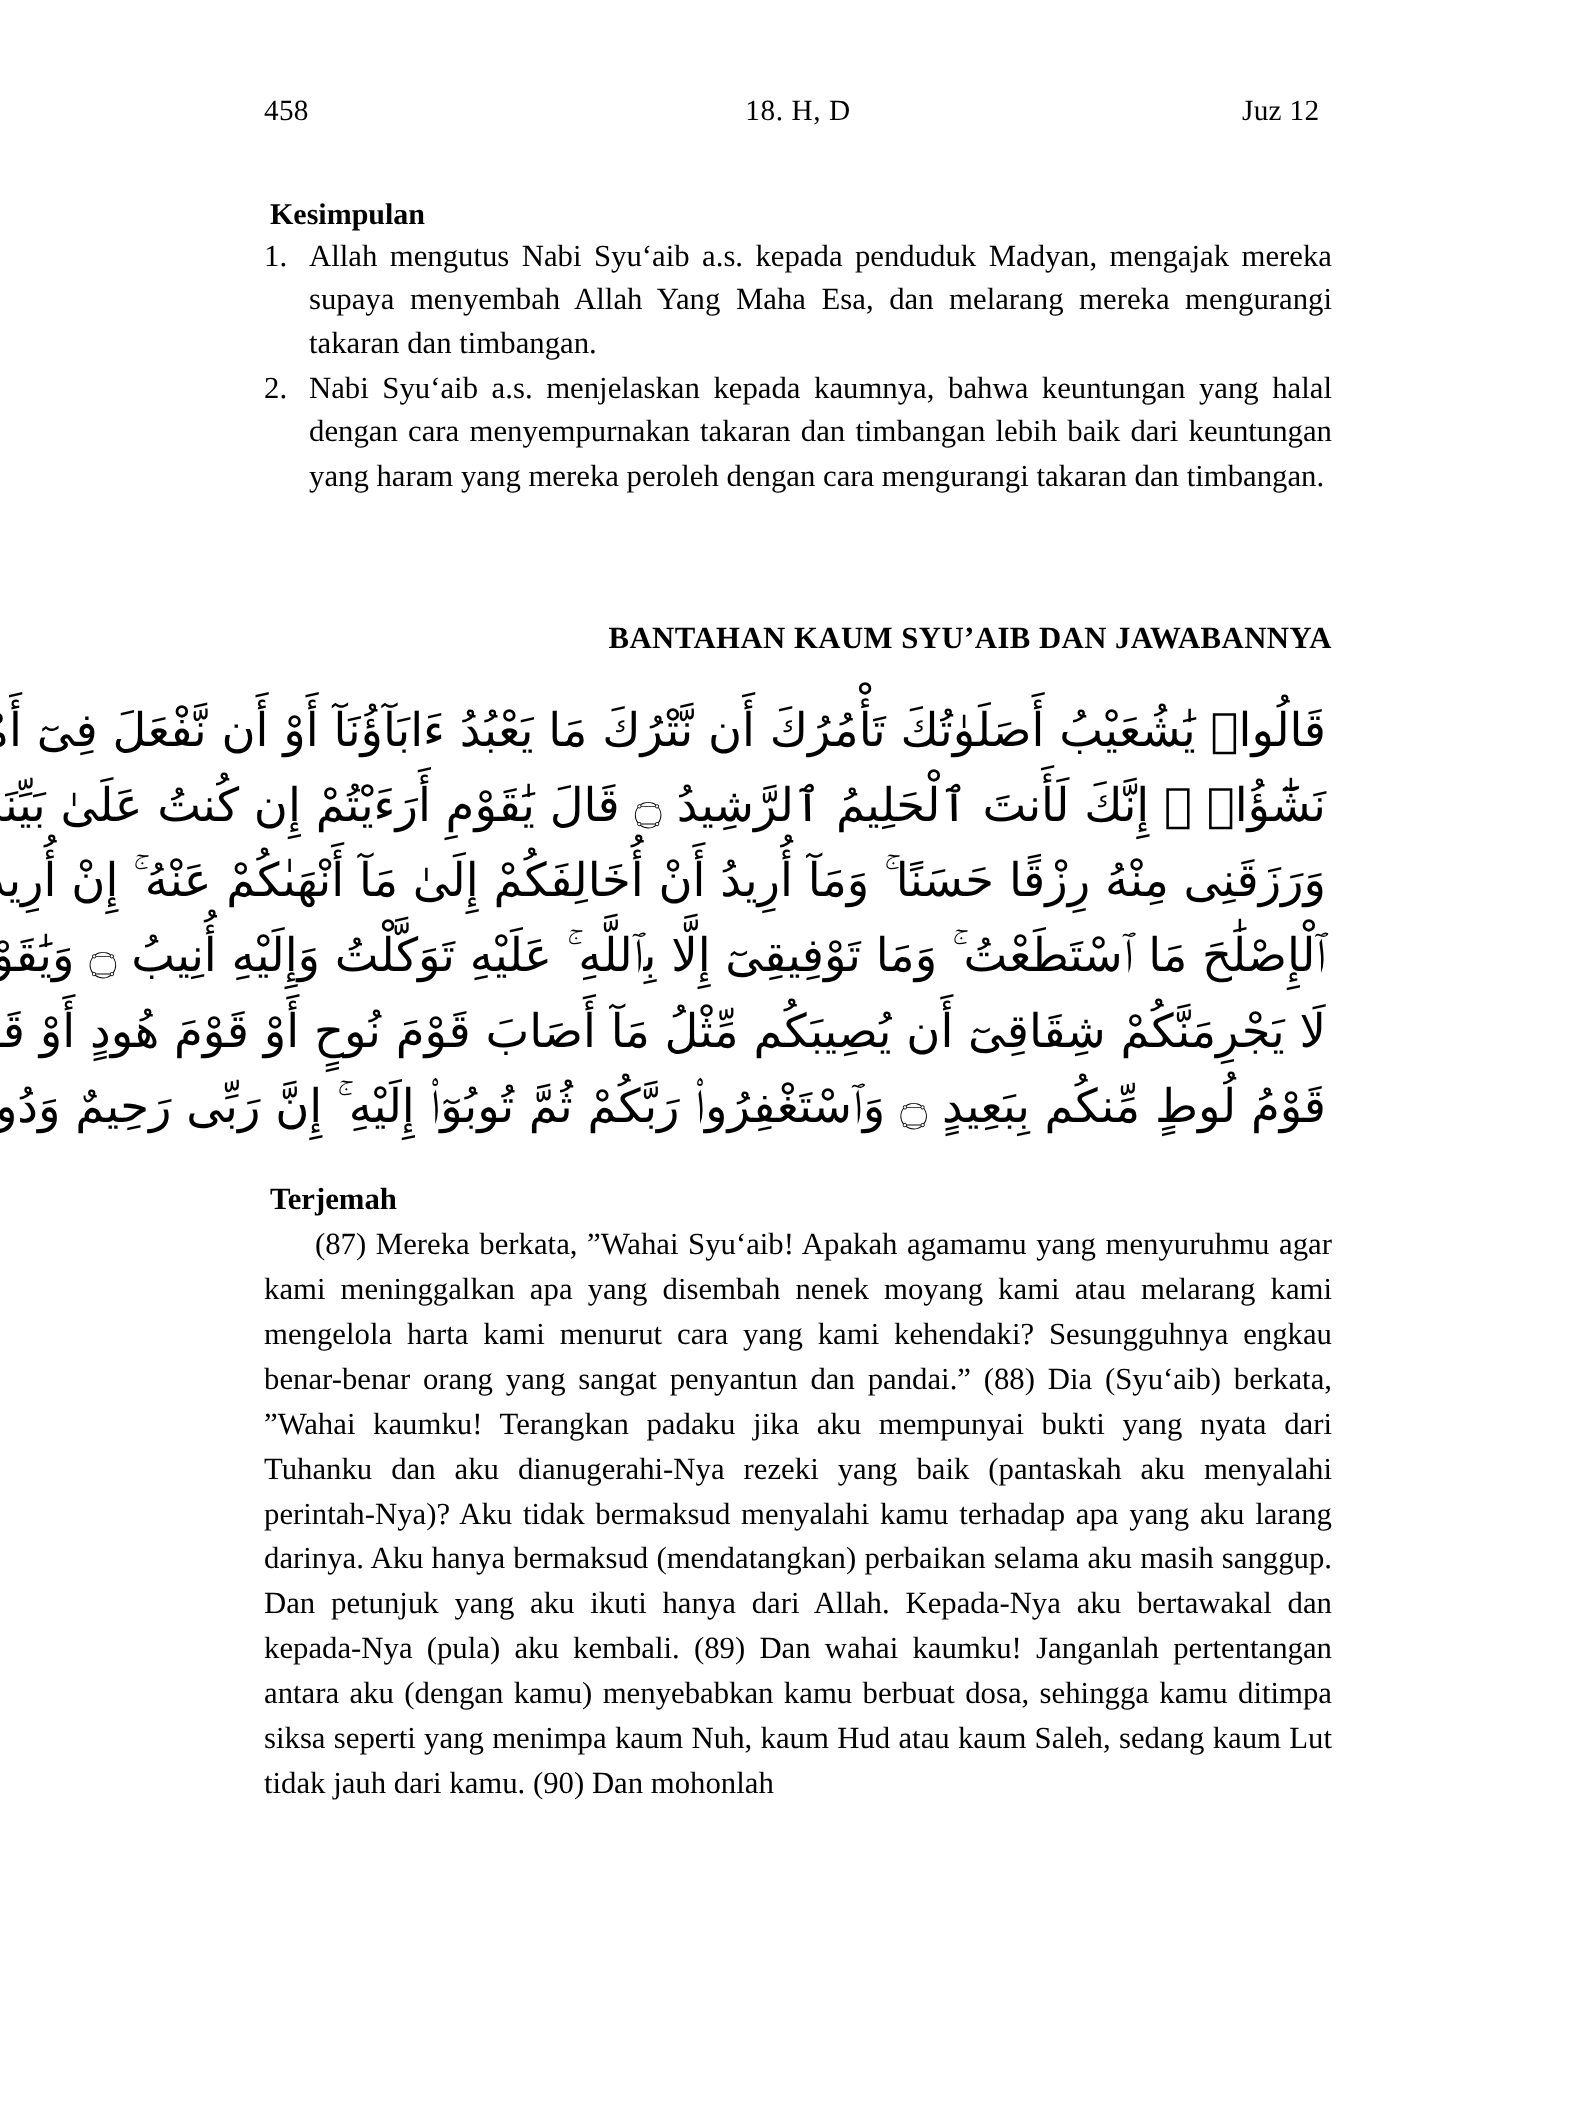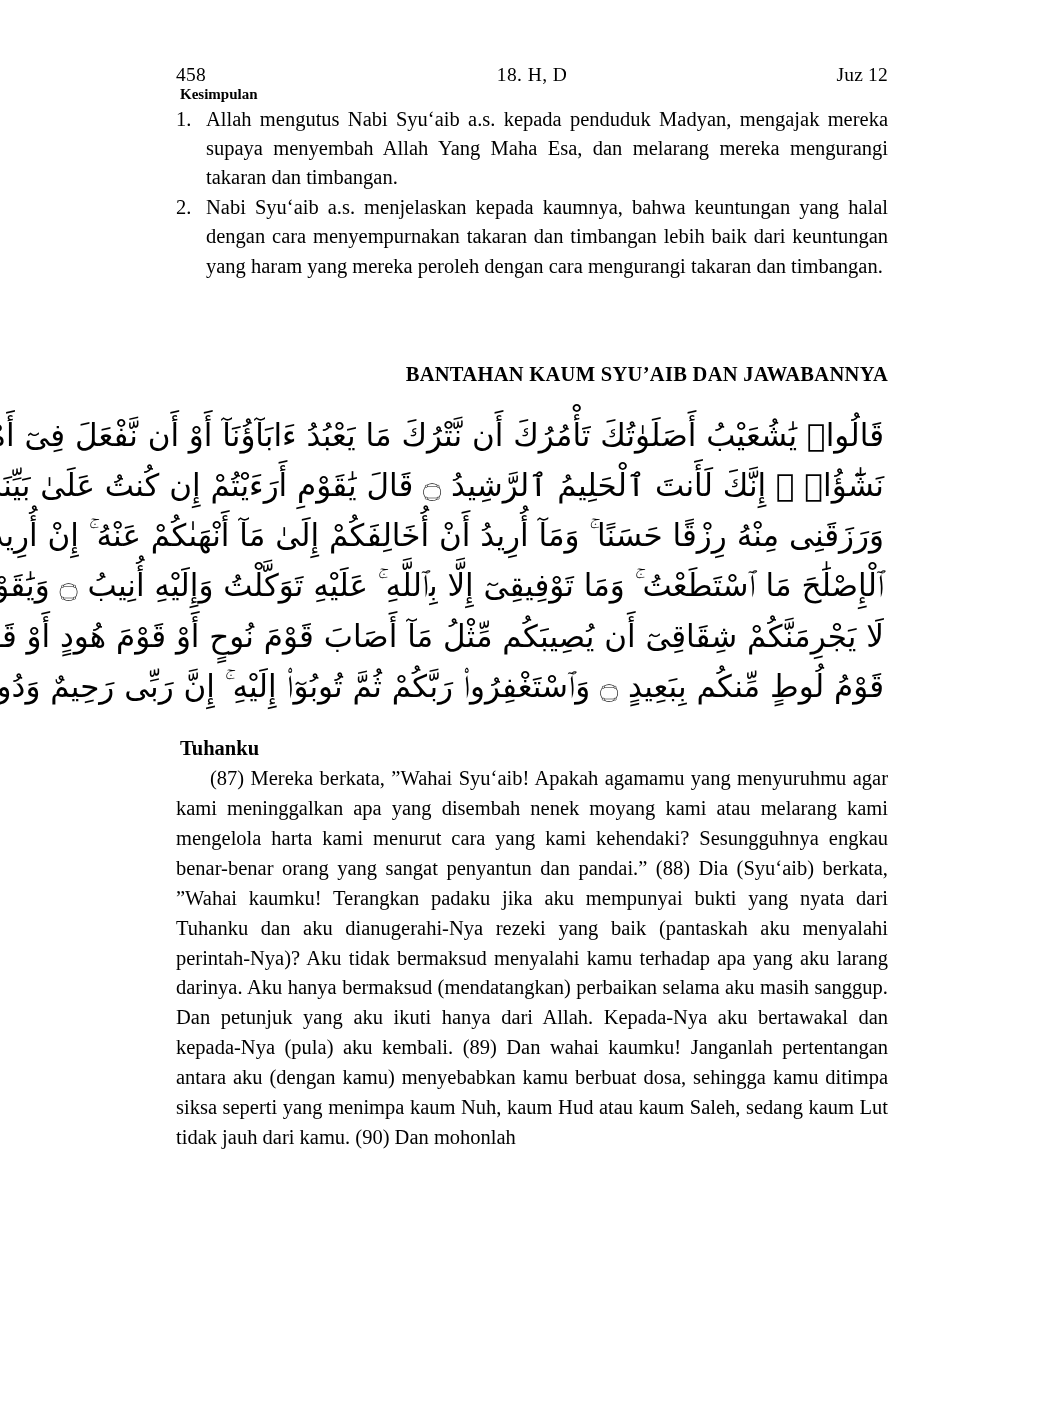--- a/index.html
+++ b/index.html
@@ -31,39 +31,40 @@
     width: 712px;
   }
 
   
   .running-head {
     display: flex;
     align-items: baseline;
     justify-content: space-between;
     font-size: 19.5px;
     letter-spacing: 0.2px;
+    margin-bottom: 46px;
   }
   .running-head .rh-page {
     min-width: 60px;
     text-align: left;
   }
   .running-head .rh-title {
     flex: 1;
     text-align: center;
     letter-spacing: 0.4px;
   }
   .running-head .rh-juz {
     min-width: 60px;
-    text-align: right;
+    text-align: left;
   }
 
   
   .section-label {
     font-weight: bold;
-    font-size: 15px;
+    font-size: 20px;
     margin: 0 0 2px 4px;
   }
   ol.numbered {
     list-style: none;
     margin: 0;
     padding: 0;
   }
   ol.numbered li {
     position: relative;
     padding-left: 30px;
@@ -150,17 +151,17 @@
 
     <div class="arabic-block">
       <div class="arabic-line">قَالُوا۟ يَٰشُعَيْبُ أَصَلَوٰتُكَ تَأْمُرُكَ أَن نَّتْرُكَ مَا يَعْبُدُ ءَابَآؤُنَآ أَوْ أَن نَّفْعَلَ فِىٓ أَمْوَٰلِنَا مَا</div>
       <div class="arabic-line">نَشَٰٓؤُا۟ ۖ إِنَّكَ لَأَنتَ ٱلْحَلِيمُ ٱلرَّشِيدُ ۝ قَالَ يَٰقَوْمِ أَرَءَيْتُمْ إِن كُنتُ عَلَىٰ بَيِّنَةٍ مِّن رَّبِّى</div>
       <div class="arabic-line">وَرَزَقَنِى مِنْهُ رِزْقًا حَسَنًا ۚ وَمَآ أُرِيدُ أَنْ أُخَالِفَكُمْ إِلَىٰ مَآ أَنْهَىٰكُمْ عَنْهُ ۚ إِنْ أُرِيدُ إِلَّا</div>
       <div class="arabic-line">ٱلْإِصْلَٰحَ مَا ٱسْتَطَعْتُ ۚ وَمَا تَوْفِيقِىٓ إِلَّا بِٱللَّهِ ۚ عَلَيْهِ تَوَكَّلْتُ وَإِلَيْهِ أُنِيبُ ۝ وَيَٰقَوْمِ</div>
       <div class="arabic-line">لَا يَجْرِمَنَّكُمْ شِقَاقِىٓ أَن يُصِيبَكُم مِّثْلُ مَآ أَصَابَ قَوْمَ نُوحٍ أَوْ قَوْمَ هُودٍ أَوْ قَوْمَ صَٰلِحٍ ۚ وَمَا</div>
       <div class="arabic-line">قَوْمُ لُوطٍ مِّنكُم بِبَعِيدٍ ۝ وَٱسْتَغْفِرُوا۟ رَبَّكُمْ ثُمَّ تُوبُوٓا۟ إِلَيْهِ ۚ إِنَّ رَبِّى رَحِيمٌ وَدُودٌ ۝</div>
     </div>
 
-    <div class="terjemah-label">Tuhanku</div>
+    <div class="terjemah-label">Terjemah</div>
     <div class="terjemah-body">(87) Mereka berkata, ”Wahai Syu‘aib! Apakah agamamu yang menyuruhmu agar kami meninggalkan apa yang disembah nenek moyang kami atau melarang kami mengelola harta kami menurut cara yang kami kehendaki? Sesungguhnya engkau benar-benar orang yang sangat penyantun dan pandai.” (88) Dia (Syu‘aib) berkata, ”Wahai kaumku! Terangkan padaku jika aku mempunyai bukti yang nyata dari Tuhanku dan aku dianugerahi-Nya rezeki yang baik (pantaskah aku menyalahi perintah-Nya)? Aku tidak bermaksud menyalahi kamu terhadap apa yang aku larang darinya. Aku hanya bermaksud (mendatangkan) perbaikan selama aku masih sanggup. Dan petunjuk yang aku ikuti hanya dari Allah. Kepada-Nya aku bertawakal dan kepada-Nya (pula) aku kembali. (89) Dan wahai kaumku! Janganlah pertentangan antara aku (dengan kamu) menyebabkan kamu berbuat dosa, sehingga kamu ditimpa siksa seperti yang menimpa kaum Nuh, kaum Hud atau kaum Saleh, sedang kaum Lut tidak jauh dari kamu. (90) Dan mohonlah</div>
 
   </div>
 </div>
 
 </body></html>

